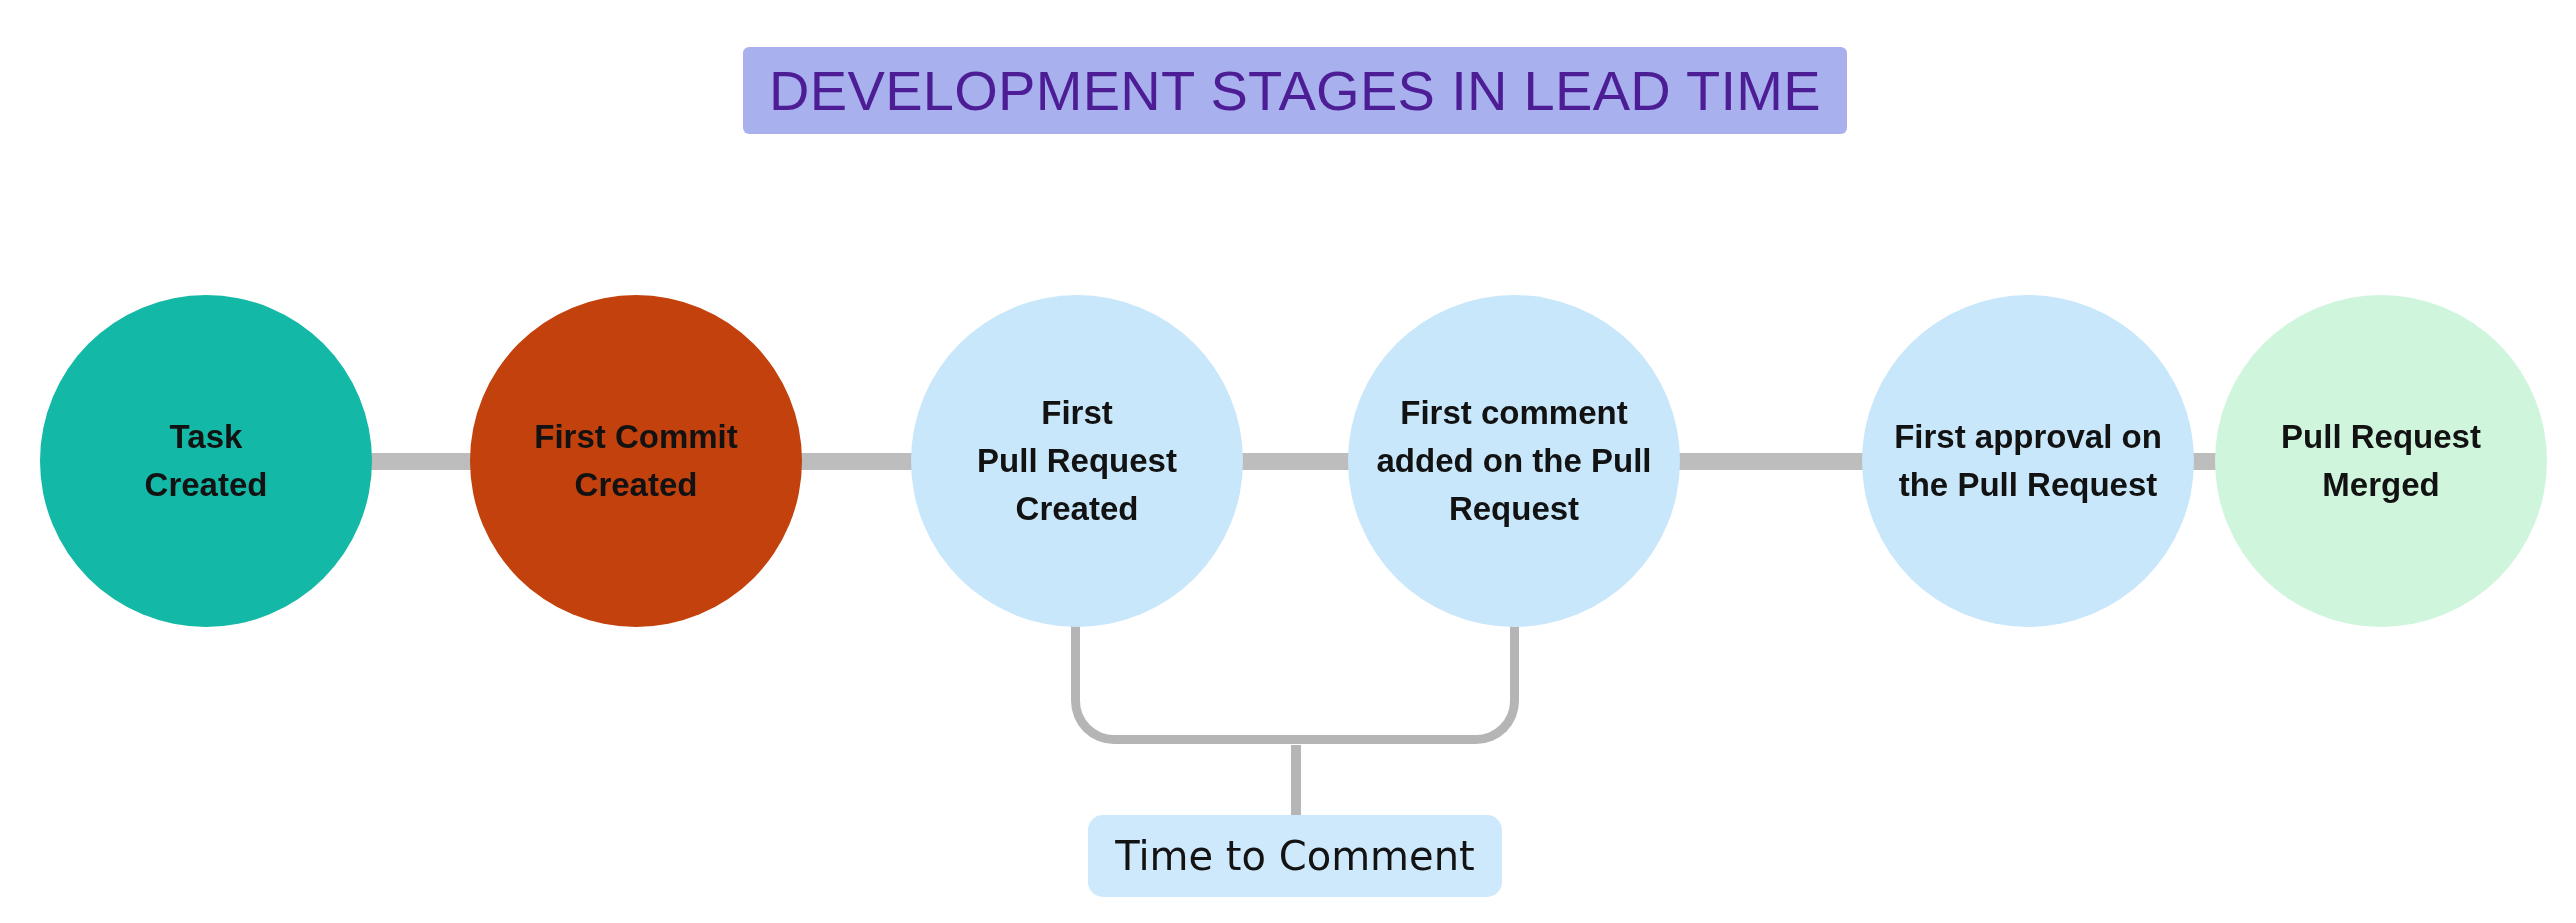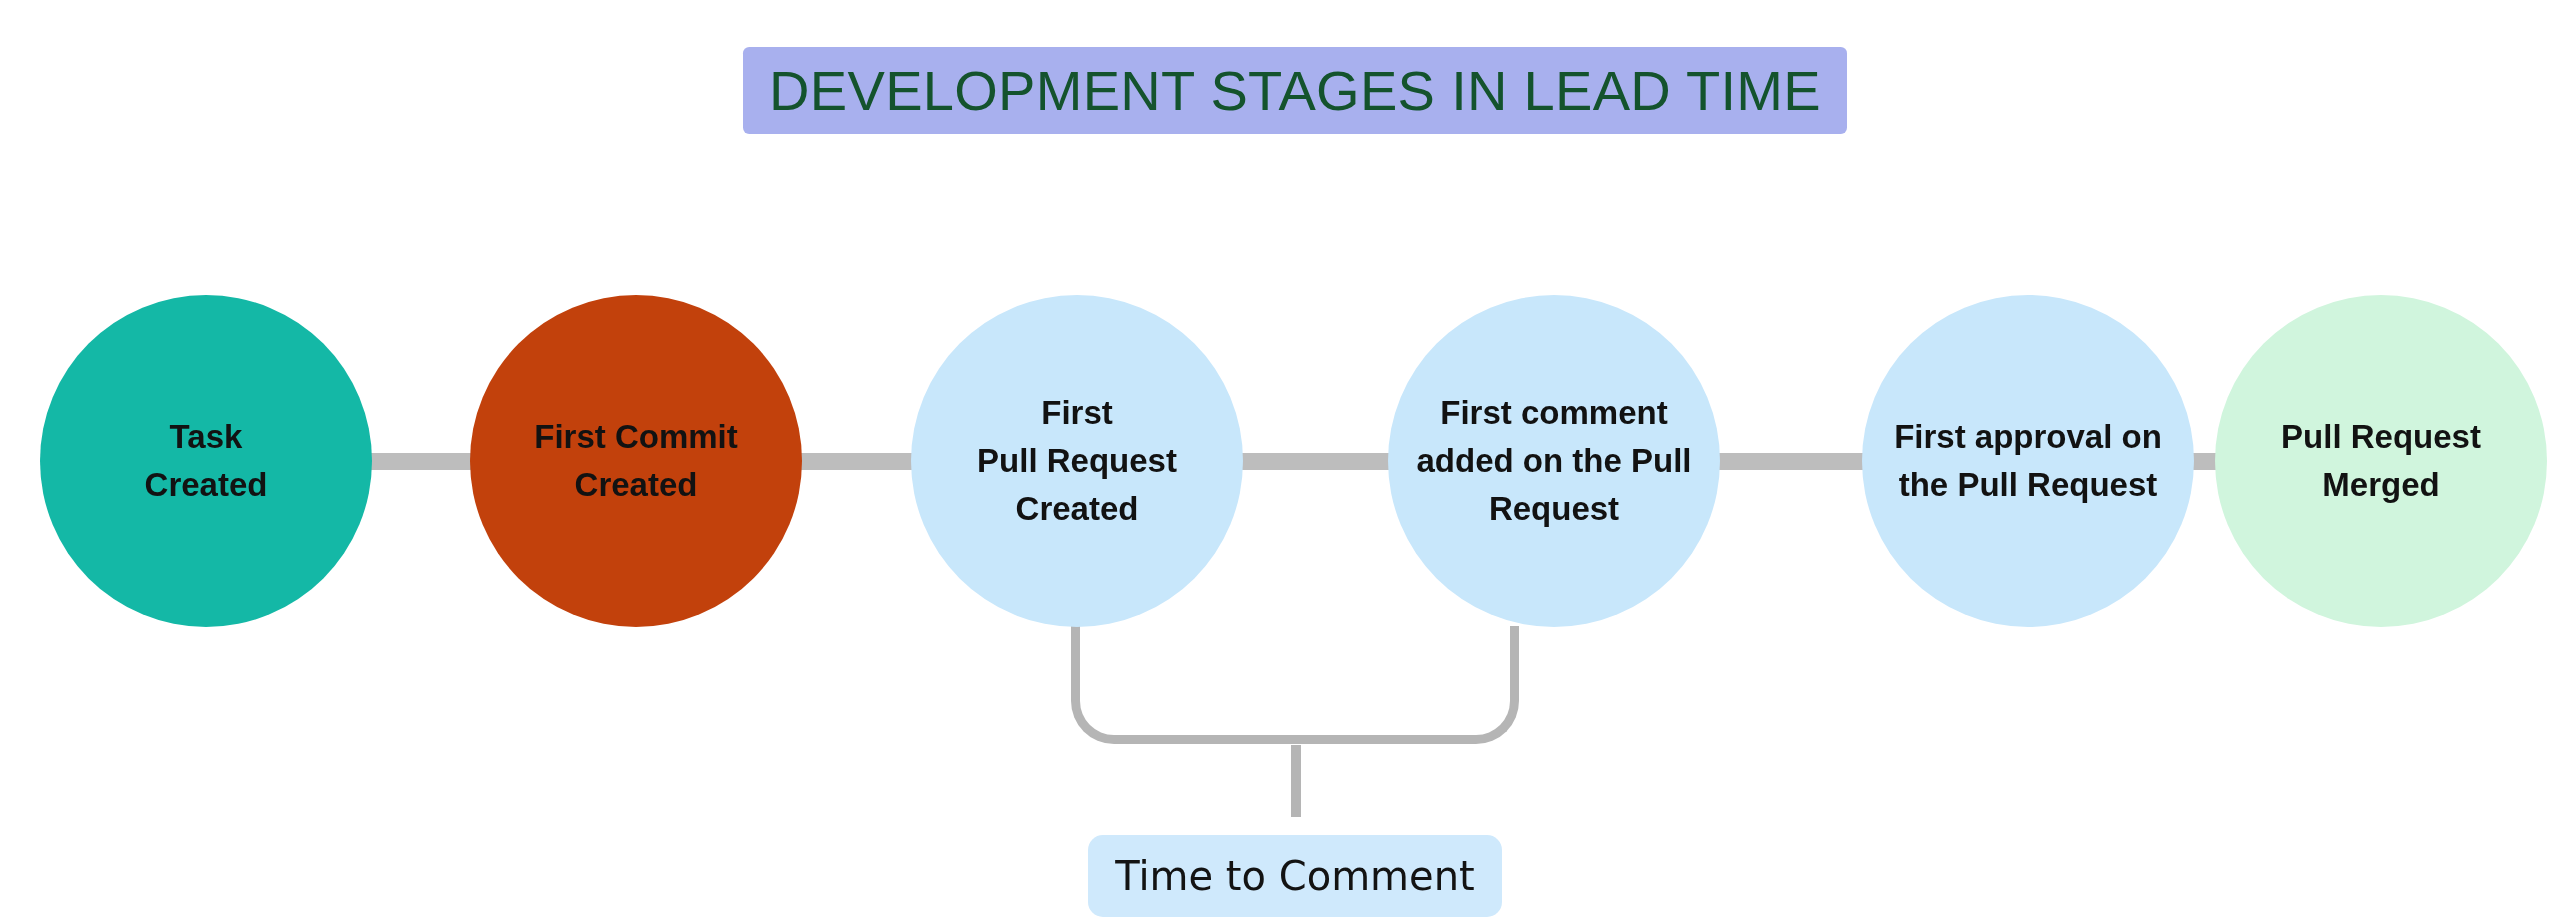--- a/index.html
+++ b/index.html
@@ -61,21 +61,21 @@
     white-space: pre-line;
     text-align: center;
     font-size: 33px;
     font-weight: 700;
     line-height: 48px;
     color: #121212;
   }
   .c1 { left: 40px; }
   .c2 { left: 470px; }
   .c3 { left: 911px; }
-  .c4 { left: 1388px; }
+  .c4 { left: 1348px; }
   .c5 { left: 1862px; }
   .c6 { left: 2215px; }
 
   
   .bracket {
     position: absolute;
     left: 1071px;
     top: 626px;
     width: 448px;
     height: 118px;
@@ -106,29 +106,28 @@
     border-radius: 15px;
     display: flex;
     align-items: center;
     justify-content: center;
     font-family: cursive, "DejaVu Sans", sans-serif;
     font-size: 40px;
     font-weight: 500;
     color: #131313;
     z-index: 1;
     white-space: nowrap;
-    margin-top: 20px;
   }
 </style>
 </head>
 <body>
 
 <div class="canvas">
 
-  <div class="title" style="background-color: rgb(168, 176, 238); color: #14532d;">DEVELOPMENT STAGES IN LEAD TIME</div>
+  <div class="title" style="background-color: rgb(168, 176, 238); color: #4c1d95;">DEVELOPMENT STAGES IN LEAD TIME</div>
 
   <div class="connector" style="background-color: rgb(189, 189, 189);"></div>
 
   <div class="stage c1" style="background-color: #14b8a6;">
     <span class="stage-label">Task
 Created</span>
   </div>
 
   <div class="stage c2" style="background-color: #c2410c;">
     <span class="stage-label">First Commit

